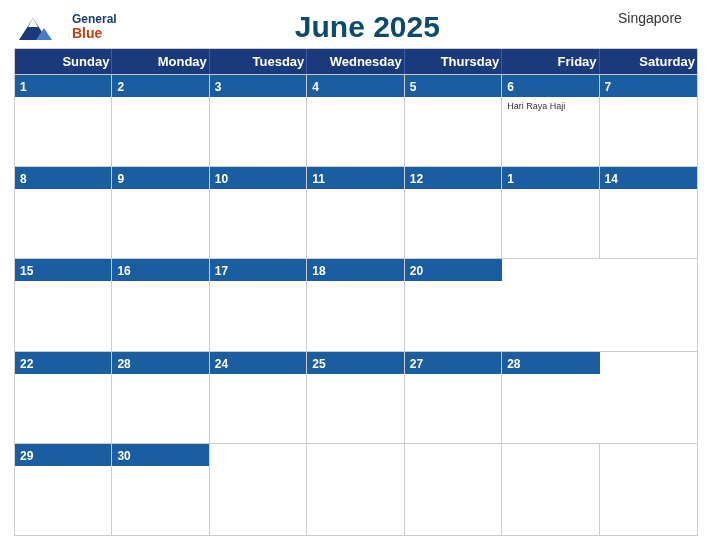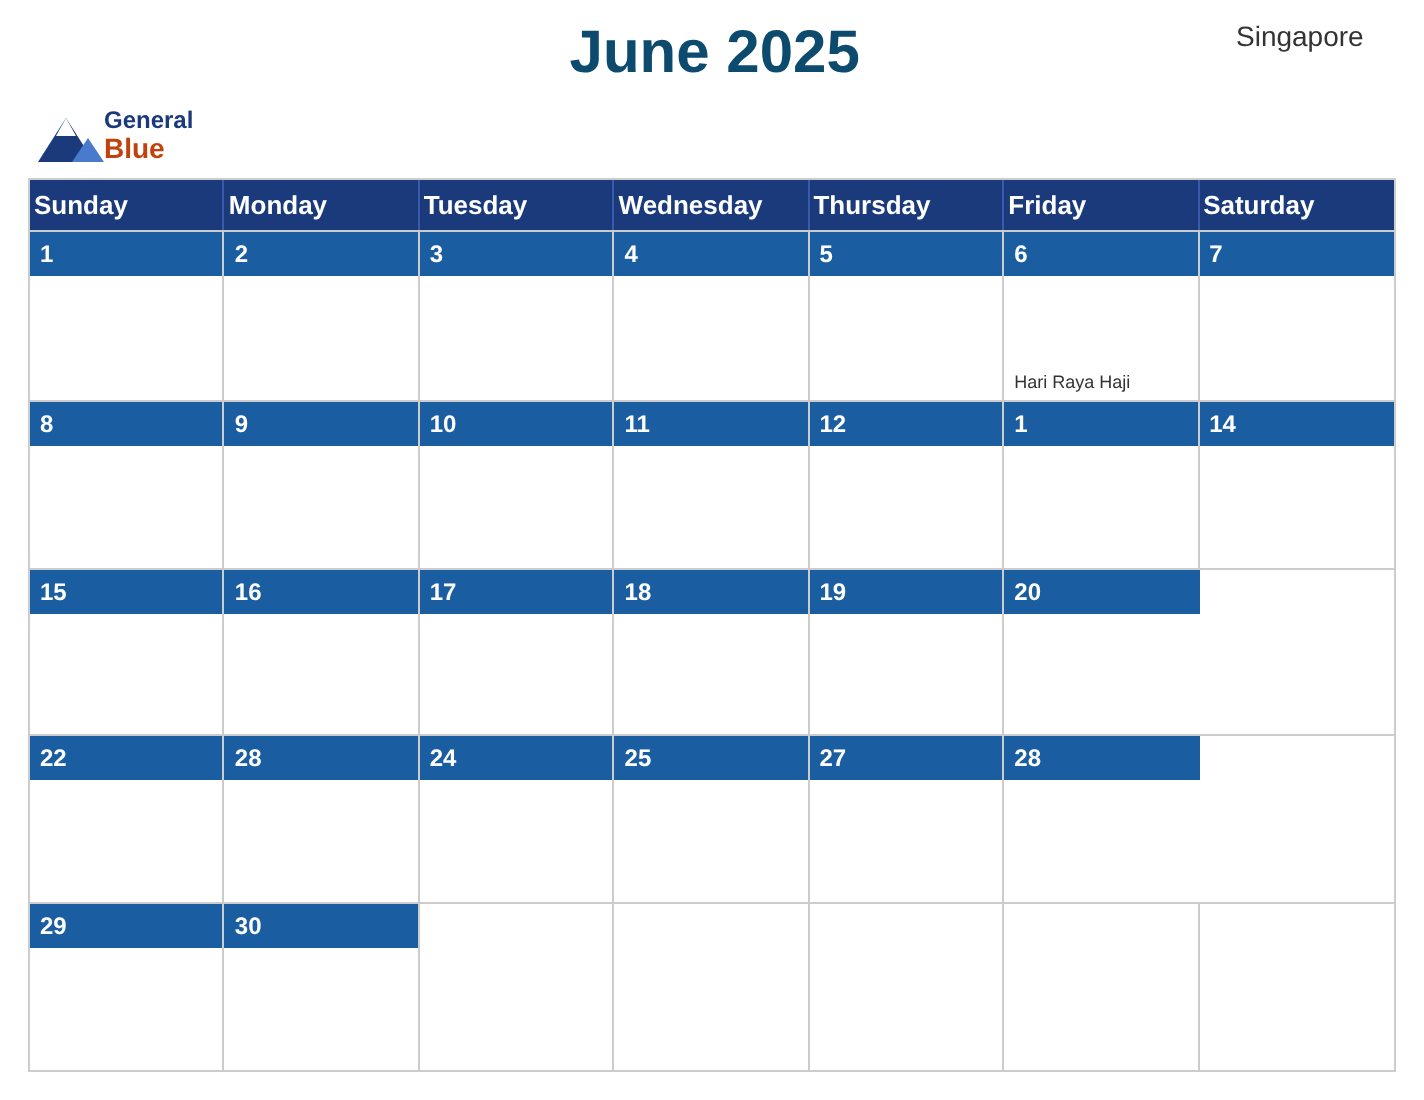--- a/index.html
+++ b/index.html
@@ -38,22 +38,21 @@
     .logo-blue {
       font-size: 14px;
       color: #c2410c;
       font-weight: bold;
       line-height: 1.1;
     }
 
     .logo-wrapper {
       display: flex;
       align-items: center;
-      gap: 0;
-      margin-top: 41px;
+      gap: 20px;
     }
 
     .month-title {
       font-size: 30px;
       font-weight: bold;
       color: #0c4a6e;
       text-align: center;
       flex: 1;
     }
 
@@ -71,21 +70,21 @@
     }
 
     .day-headers {
       display: grid;
       grid-template-columns: repeat(7, 1fr);
       background-color: #1a3a7c;
     }
 
     .day-header {
       color: white;
-      text-align: left;
+      text-align: right;
       font-size: 13px;
       font-weight: bold;
       padding: 5px 2px;
       border-right: 1px solid #3a5aac;
     }
 
     .day-header:last-child {
       border-right: none;
     }
 
@@ -111,21 +110,20 @@
     }
 
     .day-cell:last-child {
       border-right: none;
     }
 
     .holiday-text {
       font-size: 9px;
       color: #333;
       line-height: 1.2;
-      margin-top: 44px;
     }
 
     .num-bar {
       background-color: #1a5da0;
       margin: -3px -5px 4px -5px;
       padding: 2px 5px;
     }
 
     .num-bar span {
       font-size: 12px;
@@ -225,23 +223,20 @@
           <div class="day-cell">
             <div class="num-bar"><span>16</span></div>
           </div>
           <div class="day-cell">
             <div class="num-bar"><span>17</span></div>
           </div>
           <div class="day-cell">
             <div class="num-bar"><span>18</span></div>
           </div>
           <div class="day-cell">
-            <div class="num-bar"><span>19</span></div>
-          </div>
-          <div class="day-cell">
             <div class="num-bar"><span>20</span></div>
           </div>
         </div>
         <div class="week-row">
           <div class="day-cell">
             <div class="num-bar"><span>22</span></div>
           </div>
           <div class="day-cell">
             <div class="num-bar"><span>28</span></div>
           </div>

